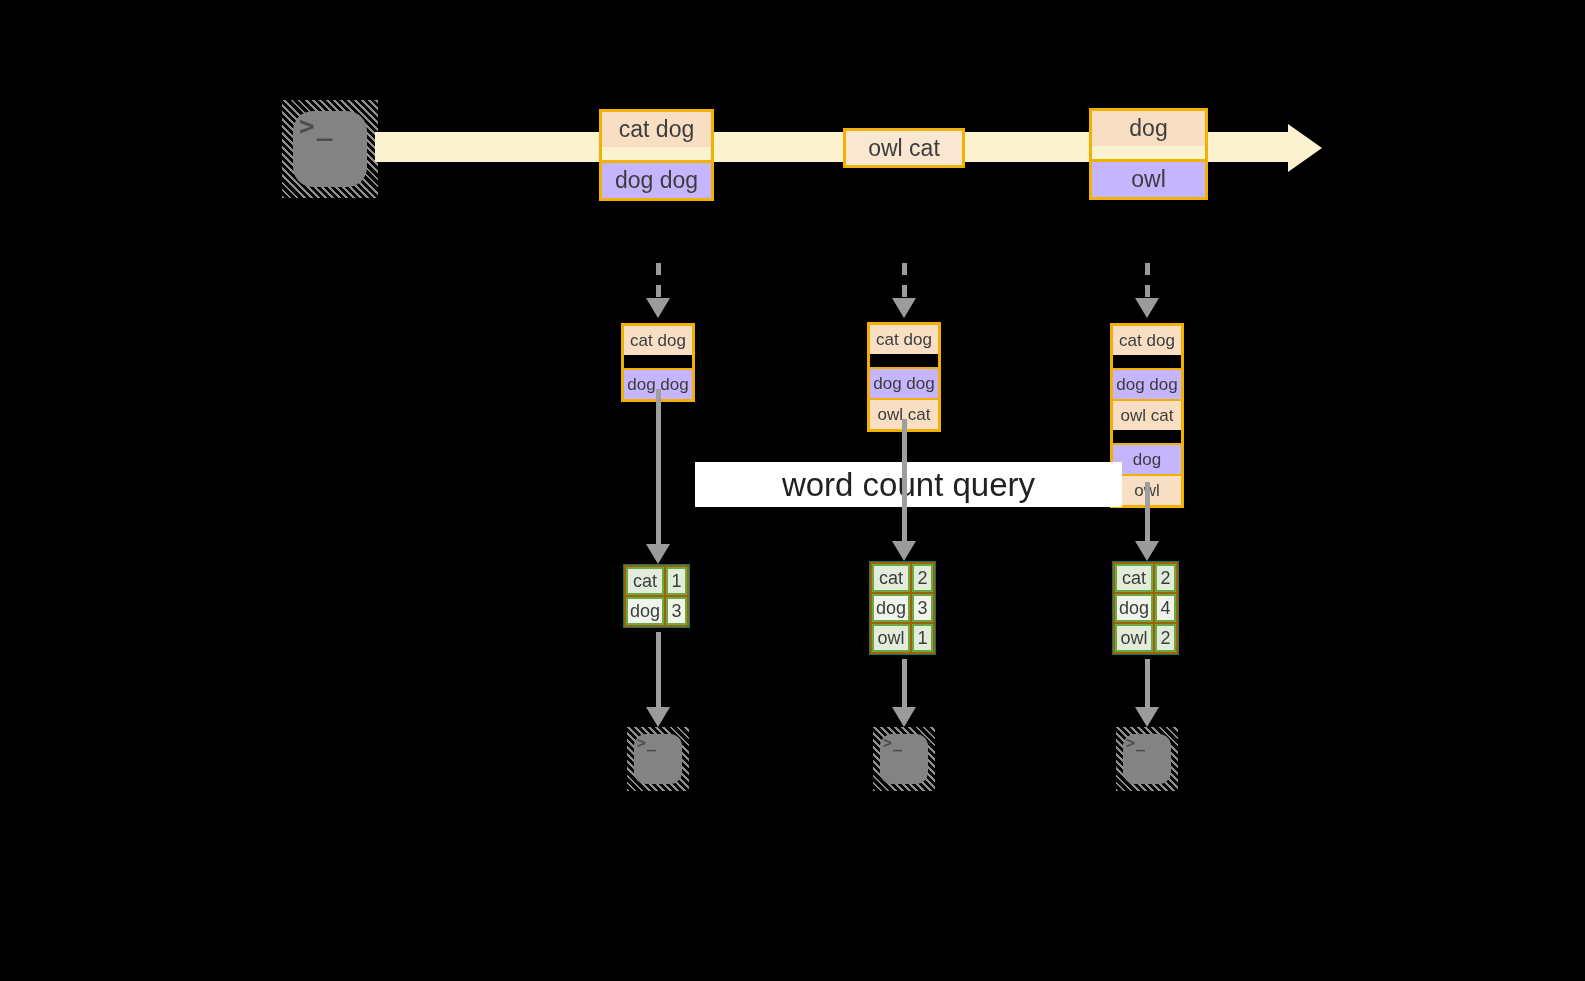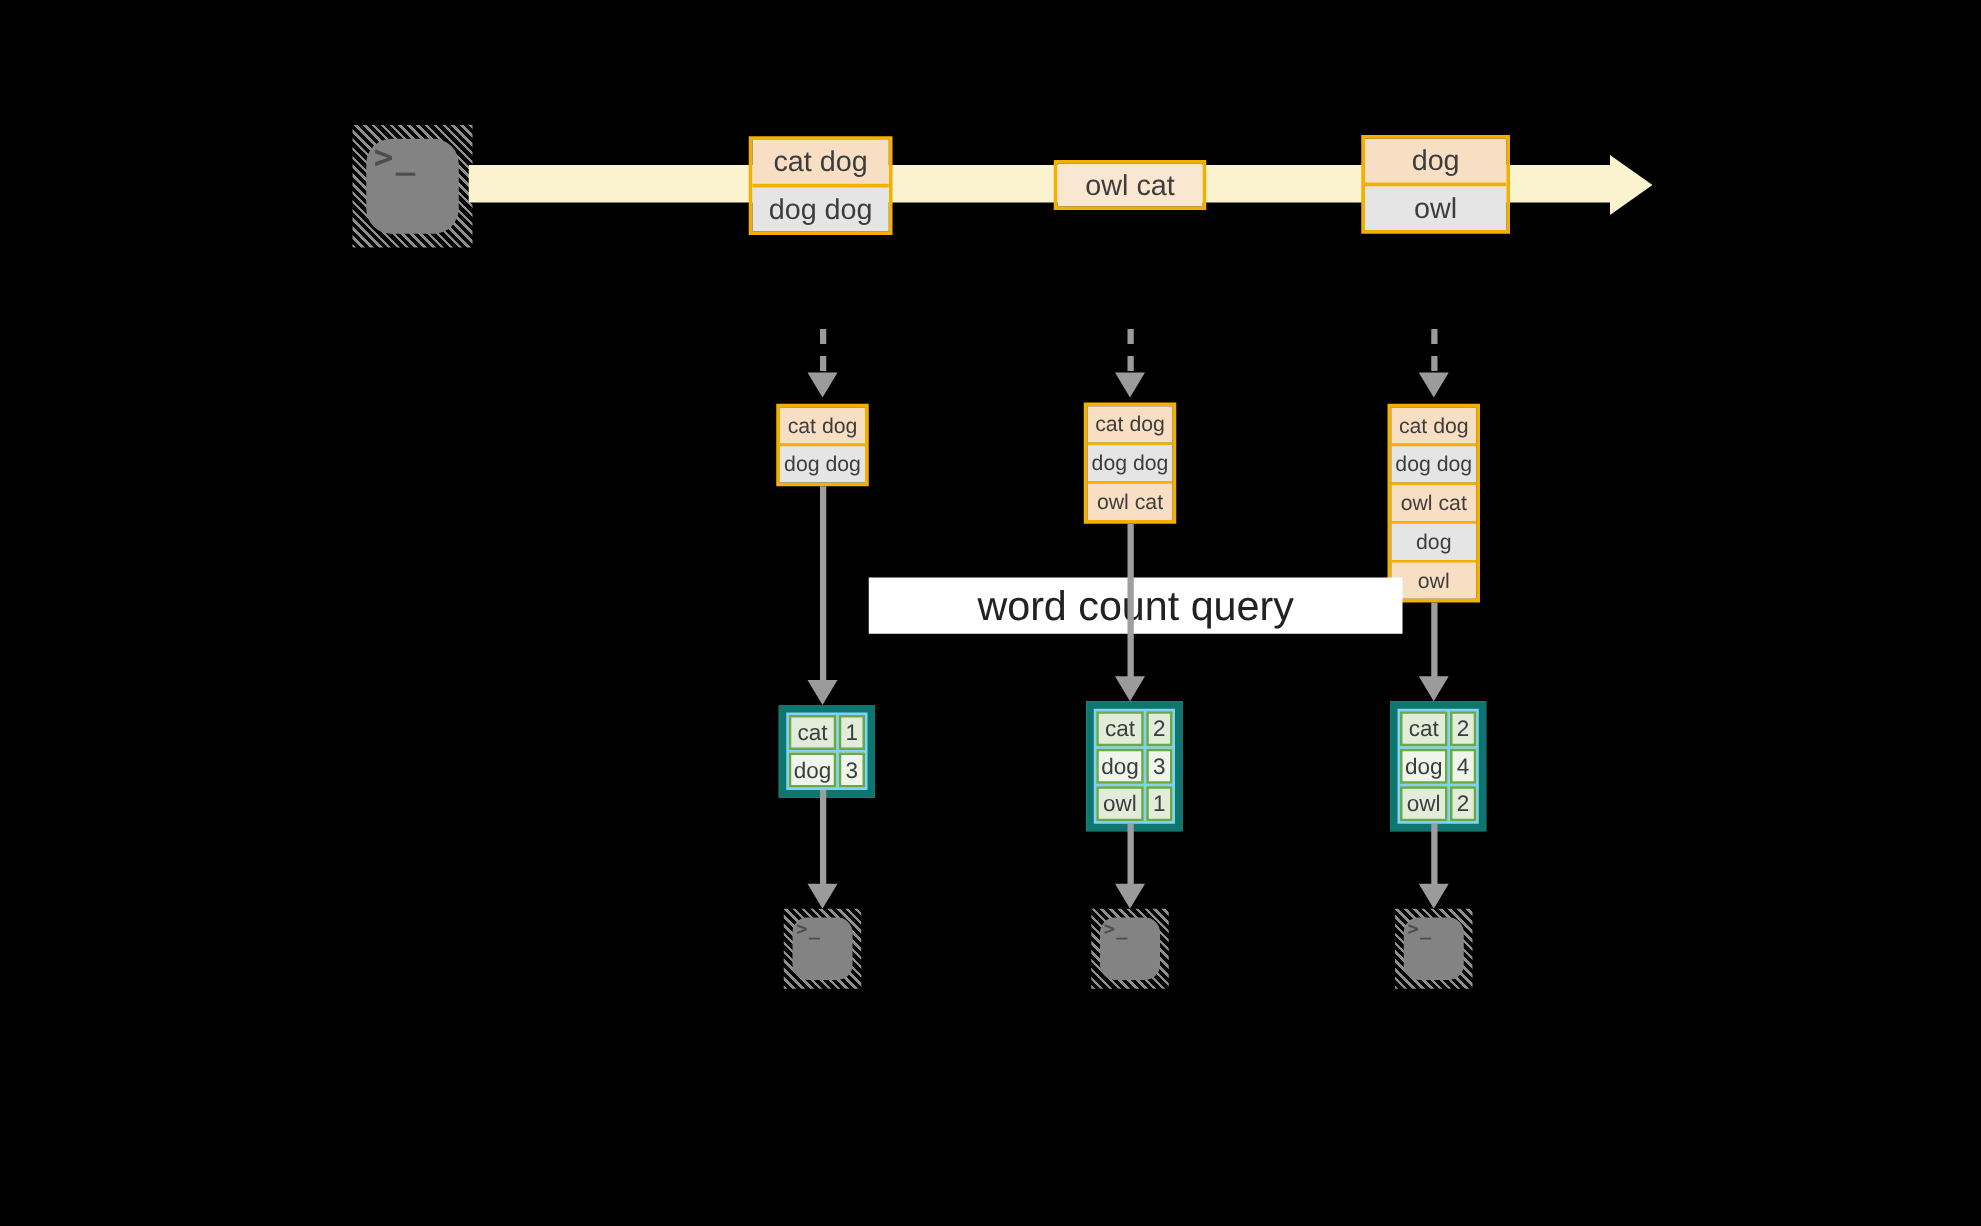--- a/index.html
+++ b/index.html
@@ -29,21 +29,21 @@
     border-left:34px solid #FBF2D0;
   }
   
   .msg{position:absolute;border:3px solid #F2B100;z-index:2;}
   .msg .row{
     display:flex;align-items:center;justify-content:center;
     height:35px;font-size:23px;color:#3d3d3d;
   }
   .msg .row + .row{border-top:3px solid #F2B100;}
   .fill-peach{background:#F8DFC3;}
-  .fill-cream{background:#e5e5e5;}
+  .fill-cream{background:#c4b5fd;margin-top:13px;}
   .fill-mid{background:#FAE7D2;}
   
   .stack{position:absolute;width:68px;border:3px solid #F2B100;z-index:2;}
   .stack .srow{
     display:flex;align-items:center;justify-content:center;
     height:29px;font-size:17px;color:#3d3d3d;
   }
   .stack .srow + .srow{border-top:2px solid #F2B100;}
   
   .dash-line{
@@ -58,21 +58,21 @@
     border-top:20px solid #9B9B9B;
   }
   
   .label{
     position:absolute;left:695px;top:462px;width:427px;height:45px;background:#ffffff;
     display:flex;align-items:center;justify-content:center;
     font-size:33px;color:#222222;z-index:2;
   }
   
   .gtable{
-    position:absolute;background:#7dd3fc;border:6px solid #0f766e;
+    position:absolute;background:#a16207;border:1px solid #0f766e;
     padding:2px;display:flex;flex-direction:column;gap:2px;z-index:2;
   }
   .grow{display:flex;gap:2px;}
   .gcell{
     border:2px solid #6BA944;height:24px;
     display:flex;align-items:center;justify-content:center;
     font-size:18px;color:#3d3d3d;
   }
   .gcell.word{width:34px;}
   .gcell.num{width:17px;}

